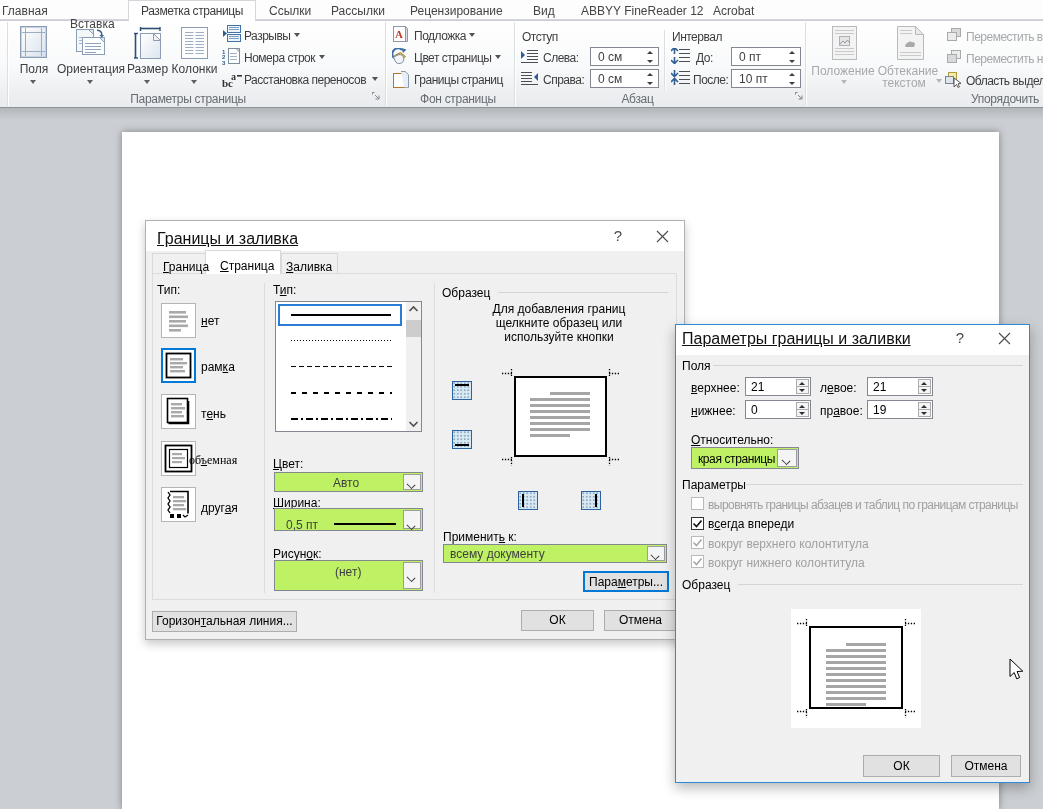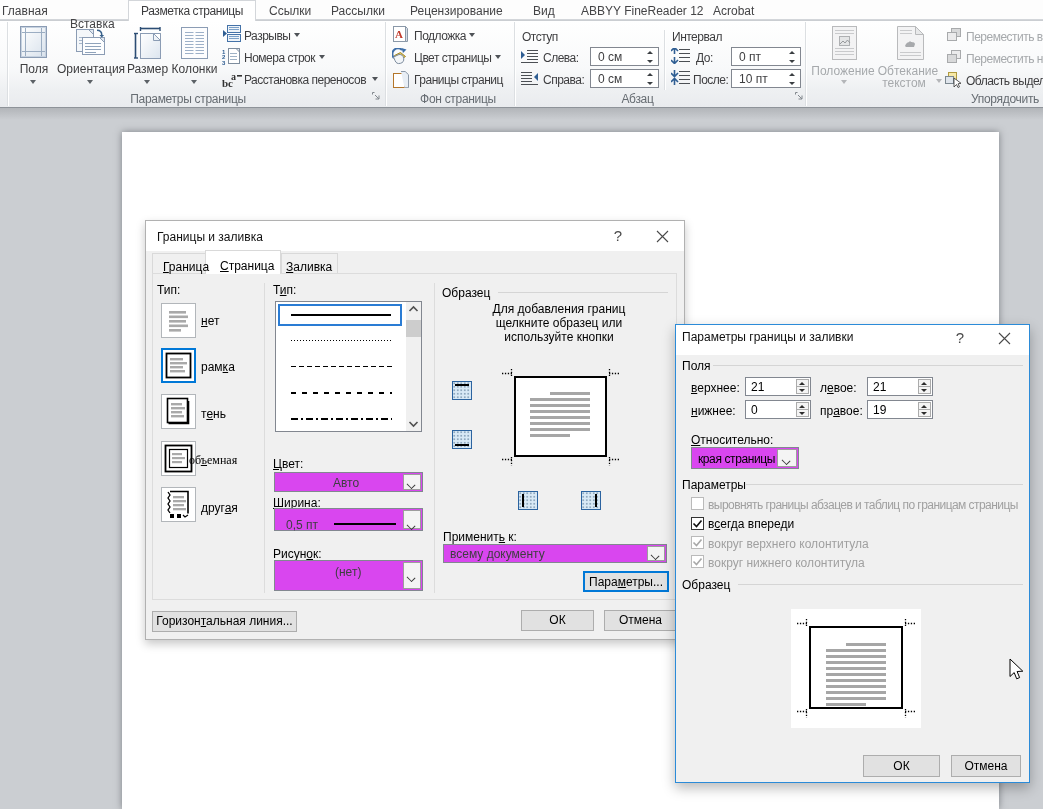--- a/index.html
+++ b/index.html
@@ -22,26 +22,26 @@
   .grplabel { position:absolute; font-size:12px; color:#666c72; text-align:center; white-space:nowrap; letter-spacing:-0.3px; }
   .smalltext { position:absolute; font-size:12px; color:#3e3e40; white-space:nowrap; letter-spacing:-0.5px; }
   .dis { color:#a6a9ac !important; }
   .darr { position:absolute; width:0; height:0; border-left:3px solid transparent; border-right:3px solid transparent; border-top:4px solid #5c6166; }
   
   #page { left:122px; top:132px; width:877px; height:677px; background:#ffffff;
           box-shadow:0 0 7px rgba(60,64,70,0.55); }
   
   .dlg { position:absolute; background:#f0f0f0; }
   .dlgtitle { position:absolute; left:0; top:0; right:0; height:30px; background:#ffffff; }
-  .dlgtitle span { position:absolute; left:11px; top:9px; font-size:12px; color:#101010; }
+  .dlgtitle span { position:absolute; left:11px; top:9px; font-size:16px; color:#101010;text-decoration:underline; }
   .dcap { position:absolute; top:0; width:18px; height:30px; font-size:14px; color:#4a4a4a; text-align:center; line-height:30px; }
   .btn { position:absolute; background:#e1e1e1; border:1px solid #adadad; font-size:12px; color:#000;
          text-align:center; }
   .edit { position:absolute; background:#fff; border:1px solid #828790; }
-  .cbox { position:absolute; background:#d946ef; border:1px solid #828790; }
+  .cbox { position:absolute; background:#bef264; border:1px solid #828790; }
   .cbtn { position:absolute; right:1px; top:1px; bottom:1px; width:18px; background:#f4f4f4; border:1px solid #9d9d9d; }
   .chev { position:absolute; left:4px; top:6px; width:7px; height:7px; }
   .chev:before { content:""; position:absolute; left:0; top:0; width:6px; height:6px;
      border-right:1px solid #3a3a3a; border-bottom:1px solid #3a3a3a; transform:rotate(45deg) scale(1,0.8); transform-origin:3px 3px; }
   .grpline { position:absolute; height:1px; background:#d5d5d5; }
   .glabel { position:absolute; font-size:12px; color:#000; white-space:nowrap; }
   u { text-decoration:underline; }
   .tbtn { position:absolute; width:35px; height:35px; background:#fff; border:1px solid #b2b6ba; }
   .tbtn.sel { border:2px solid #0078d7; }
   .sbar { position:absolute; right:0; top:0; bottom:0; width:15px; background:#f0f0f0; }

